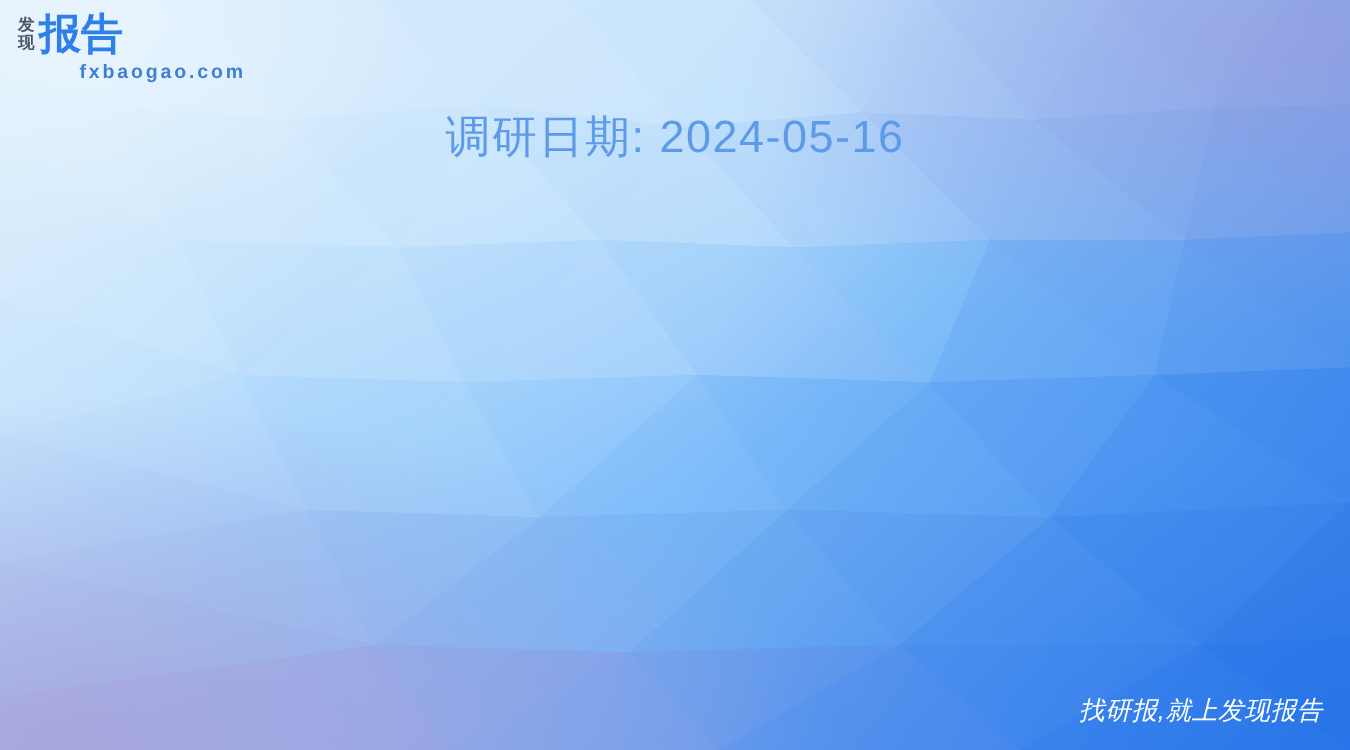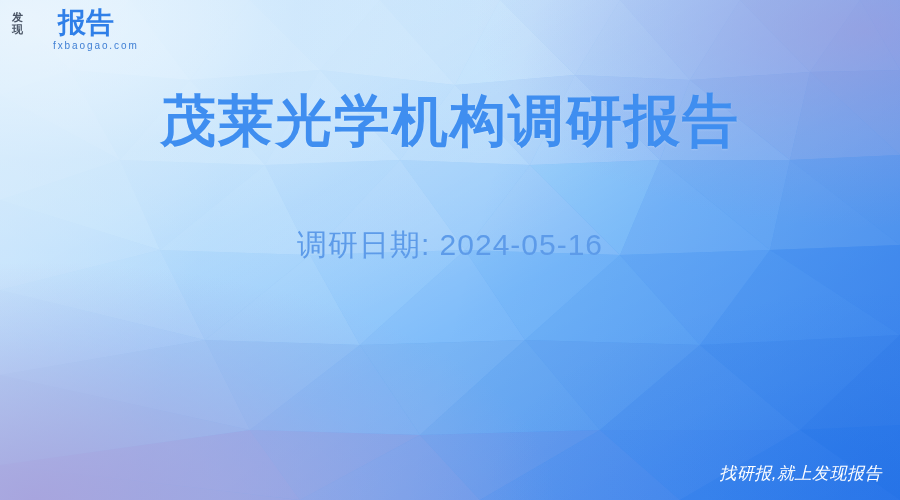--- a/index.html
+++ b/index.html
@@ -97,27 +97,26 @@
     font-weight: 700;
     color: #4a5566;
     letter-spacing: 0;
   }
   .logo-main {
     font-size: 28px;
     font-weight: 800;
     color: #2f7fe8;
     letter-spacing: 0px;
     line-height: 1;
-    margin-left: 32px;
   }
   .logo-url {
     margin-top: 3px;
     margin-left: 1px;
-    font-size: 10px;
-    font-weight: 400;
+    font-size: 13px;
+    font-weight: 700;
     color: #3f7fd4;
     letter-spacing: 1.9px;
     padding-left: 40px;
   }
 
   
   .center-block {
     position: absolute;
     left: 0;
     right: 0;
@@ -274,19 +273,18 @@
       <div class="logo-stack">
         <span>发</span>
         <span>现</span>
       </div>
       <div class="logo-main">报告</div>
     </div>
     <div class="logo-url">fxbaogao.com</div>
   </div>
 
   <div class="center-block">
-    <div class="report-title">茂莱光学机构调研报告</div>
     <div class="report-date">调研日期: 2024-05-16</div>
   </div>
 
   <div class="tagline">找研报,就上发现报告</div>
 
 </div>
 
 </body></html>

